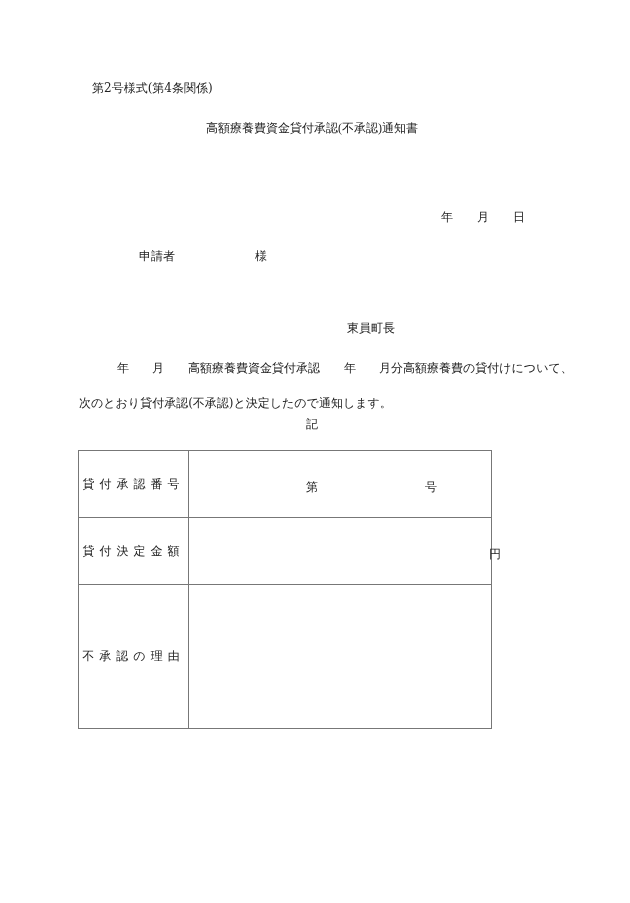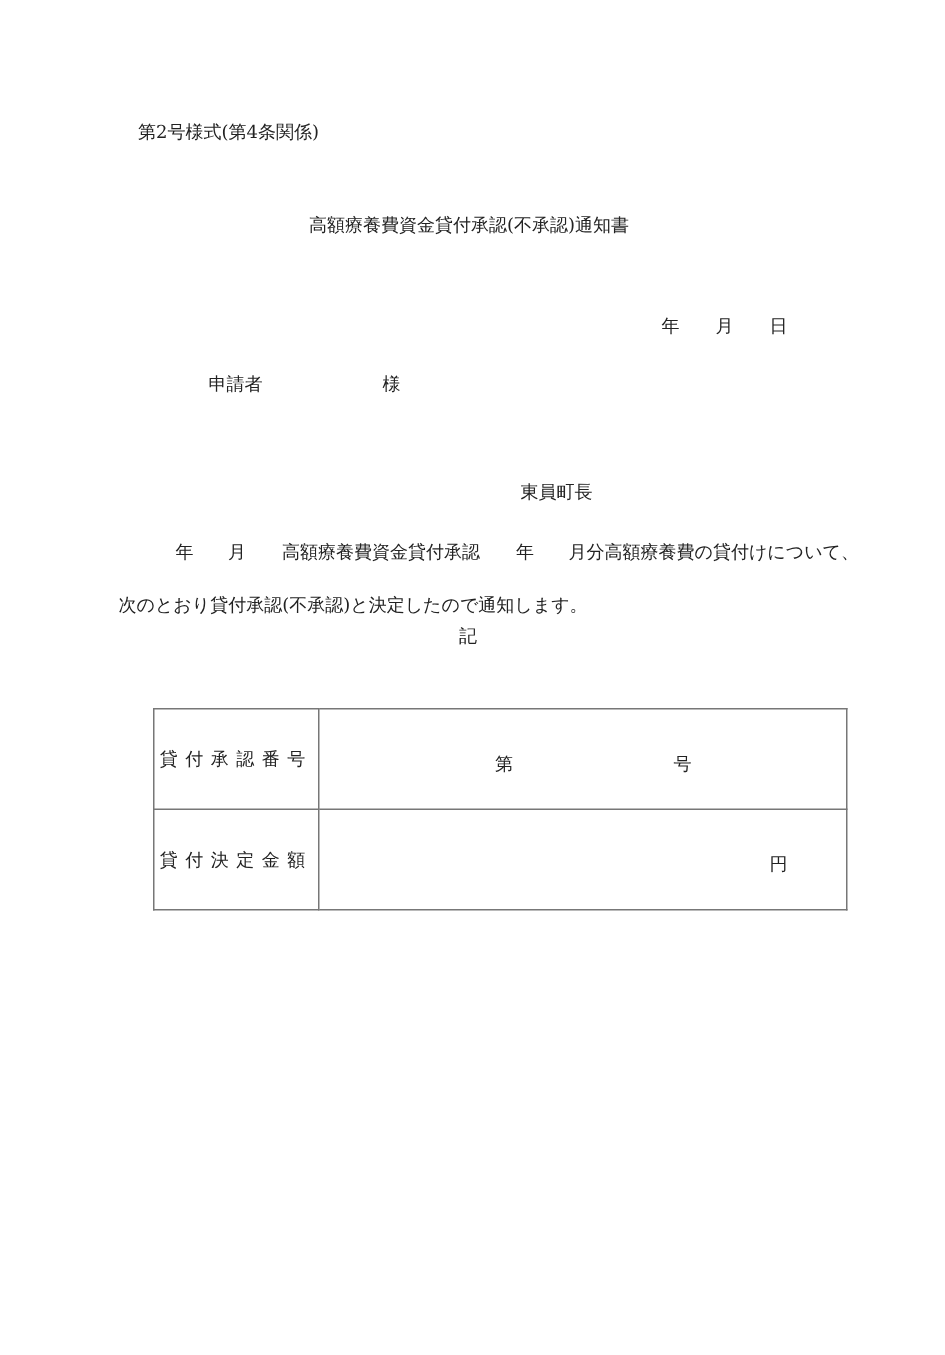--- a/index.html
+++ b/index.html
@@ -3,35 +3,34 @@
 <meta charset="utf-8">
 <style>
   html, body { margin: 0; padding: 0; }
   body {
     width: 630px; height: 903px; background: #ffffff; position: relative;
     font-family: "DejaVu Serif", "Liberation Serif", serif; color: #222;
     font-size: 12px; overflow: hidden;
   }
   .abs { position: absolute; white-space: nowrap; line-height: 1; }
   .form-no { left: 92px; top: 82px; }
-  .title { left: 206px; top: 144px; }
+  .title { left: 206px; top: 122px; font-family: Liberation Serif, serif; }
   .date { left: 441px; top: 211px; }
   .date span { display: inline-block; }
   .applicant { left: 103px; top: 250px; padding-left: 36px; }
   .sama { left: 255px; top: 250px; }
   .issuer { left: 347px; top: 322px; }
   .body1 { left: 117px; top: 362px; }
   .body2 { left: 79px; top: 381px; margin-top: 16px; }
   .ki { left: 306px; top: 418px; }
   .gap { display: inline-block; }
 
   table.detail {
-    position: absolute; left: 78px; top: 472px; width: 463px;
+    position: absolute; left: 78px; top: 450px; width: 414px;
     border-collapse: collapse;
-    margin-left: 24px;
   }
   table.detail td {
     border: 1.5px solid #777; padding: 0; font-size: 12px;
   }
   td.label { width: 109px; text-align: center; letter-spacing: 5px; padding-left: 4px; }
   td.value { position: relative; }
   .row1 td { height: 66px; }
   .row2 td { height: 66px; }
   .row3 td { height: 66px; }
   .row4 td { height: 143px; }
@@ -69,14 +68,18 @@
       <span class="dai">第</span>
       <span class="go">号</span>
     </td>
   </tr>
   <tr class="row3">
     <td class="label">貸付決定金額</td>
     <td class="value">
       <span class="yen">円</span>
     </td>
   </tr>
+  <tr class="row4">
+    <td class="label">不承認の理由</td>
+    <td class="value"></td>
+  </tr>
 </tbody>
   </table>
 
 </body></html>

